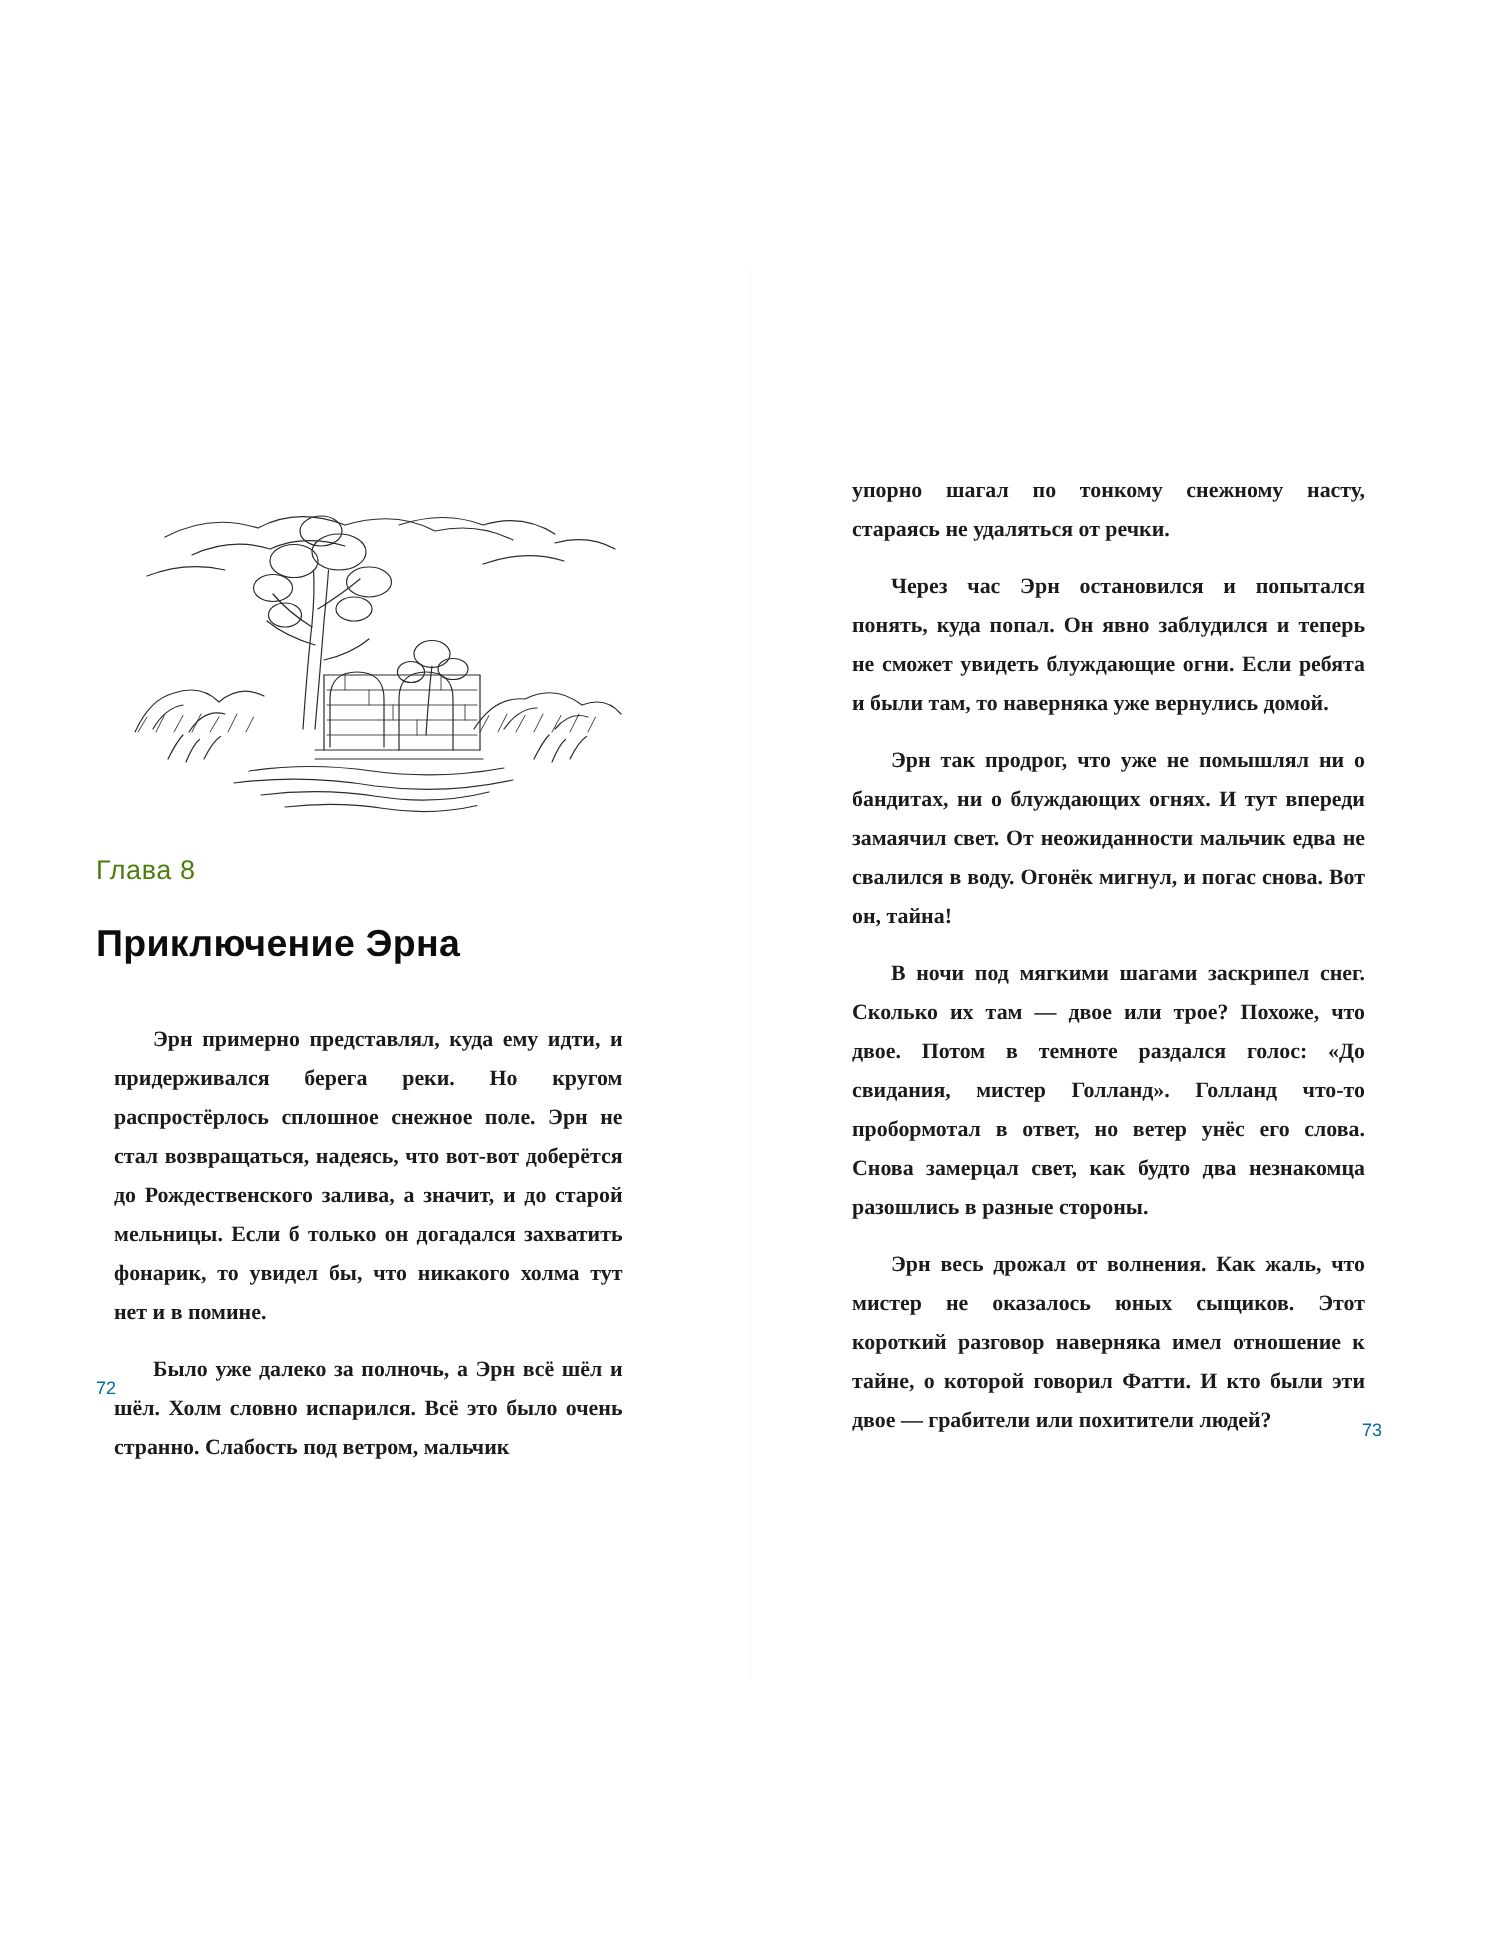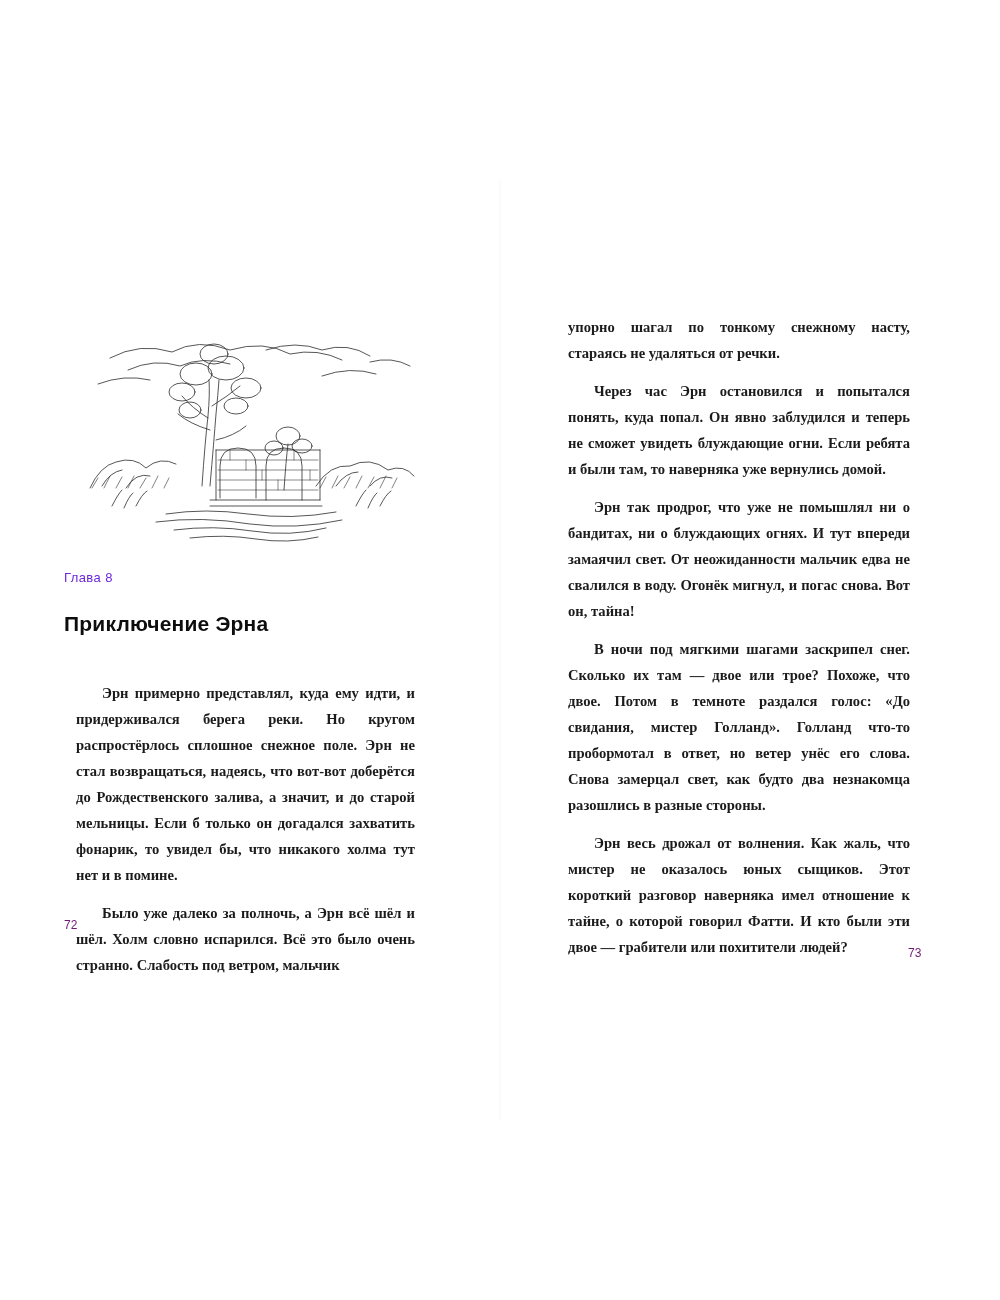--- a/index.html
+++ b/index.html
@@ -42,30 +42,30 @@
     height: 240px;
   }
   .illustration svg {
     display: block;
   }
   .chapter-label {
     position: absolute;
     left: 2px;
     top: 290px;
     font-family: "Liberation Sans", sans-serif;
-    font-size: 13px;
+    font-size: 18px;
     letter-spacing: 0.4px;
-    color: #6d28d9;
+    color: #4d7c0f;
   }
   .chapter-title {
     position: absolute;
     left: 2px;
     top: 318px;
     font-family: "Liberation Sans", sans-serif;
-    font-size: 21px;
+    font-size: 25px;
     font-weight: bold;
     letter-spacing: 0.2px;
     color: #0d0d0d;
   }
   .body-block {
     position: absolute;
     left: 2px;
     width: 363px;
     font-size: 14.6px;
     line-height: 26px;
@@ -85,21 +85,21 @@
     margin: 12px;
     text-indent: 26px;
   }
   .body-block p.no-indent {
     text-indent: 0;
   }
   .folio {
     position: absolute;
     font-family: "Liberation Sans", sans-serif;
     font-size: 12px;
-    color: #701a75;
+    color: #0369a1;
   }
   .folio-left {
     left: 64px;
     top: 918px;
   }
   .folio-right {
     left: 908px;
     top: 918px;
     margin-top: 28px;
   }

